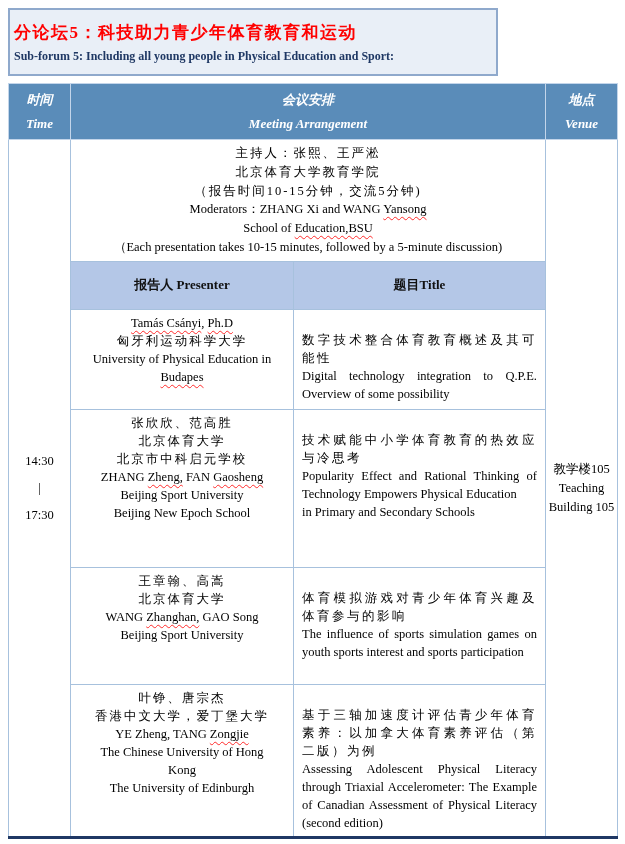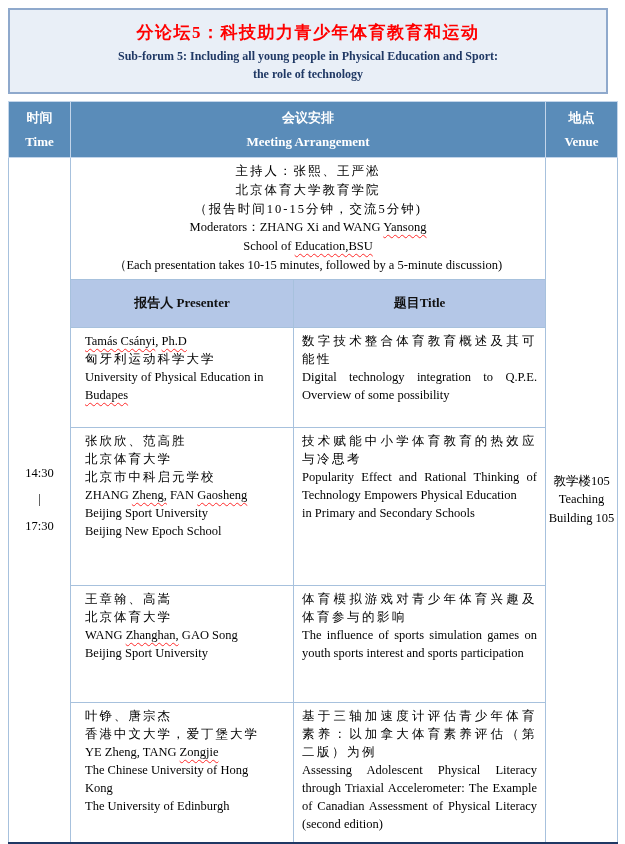--- a/index.html
+++ b/index.html
@@ -3,74 +3,73 @@
 <meta charset="utf-8">
 <style>
   html,body{margin:0;padding:0;}
   body{
     width:625px;height:844px;background:#fff;color:#000;
     font-family:"Liberation Serif","DejaVu Serif",serif;
     -webkit-font-smoothing:antialiased;
   }
   .page{padding:8px;box-sizing:border-box;width:625px;}
   .title-block{
-    box-sizing:border-box;width:600px;
+    box-sizing:border-box;width:490px;
     border:2px solid var(--title-border,#8fa9cc);
     background:var(--title-bg,#e9eff7);
-    text-align:center;padding:11px 4px 9px;
+    text-align:left;padding:11px 4px 9px;
   }
   .title-zh{
     color:var(--title-red,#ff0000);
     font-size:17px;font-weight:bold;letter-spacing:1.5px;margin-bottom:3px;
   }
   .title-en{color:var(--title-navy,#1f3864);font-size:12px;font-weight:bold;line-height:1.5;}
   table.schedule{
     border-collapse:collapse;table-layout:fixed;width:609px;margin-top:7px;
     border-bottom:3px solid var(--title-navy,#1f3864);
   }
   .c-time{width:62px}.c-presenter{width:223px}.c-title{width:252px}.c-venue{width:72px}
   th,td{border:1px solid var(--border,#a7c1dd);box-sizing:border-box;overflow:hidden;}
   .head-row th{
     background:var(--header-bg,#5a8cb9);color:#fff;
     font-size:13px;font-weight:bold;line-height:1.8;text-align:center;
-    border-color:#c3d5ea;padding:4px 2px;
+    border-color:#c3d5ea;padding:4px 2px;font-style:italic;
   }
   .moderator-cell{text-align:center;font-size:12.5px;line-height:1.5;vertical-align:middle;padding:4px 4px;}
   .zh{letter-spacing:2px;}
   .subhead-row td{
     background:var(--subheader-bg,#b4c7e7);
     font-weight:bold;font-size:13px;text-align:center;vertical-align:middle;color:#111;
   }
   .time-cell,.venue-cell{
     text-align:center;vertical-align:middle;font-size:12.5px;background:#fff;line-height:1.5;
   }
   .time-cell div{margin:8px 8px;}
-  .presenter-cell{font-size:12.5px;line-height:1.45;vertical-align:top;padding:4px 14px;}
+  .presenter-cell{text-align:center;font-size:12.5px;line-height:1.45;vertical-align:top;padding:4px 14px;}
   .title-cell{font-size:12.5px;line-height:1.45;vertical-align:top;padding:4px 8px;}
   .title-cell div{text-align:justify;}
-  .zh-just{letter-spacing:2.5px;text-justify:inter-character;}
+  .zh-just{letter-spacing:2.5px;text-justify:inter-character;margin-top:17px;}
   .wavy{
     text-decoration-line:underline;
     text-decoration-style:wavy;
     text-decoration-color:var(--wavy-red,#ff2a2a);
     text-decoration-thickness:1px;
     text-underline-offset:3px;
     margin-top:35px;
   }
 </style>
 </head>
 <body>
 
 <div class="page">
 
   <div class="title-block">
     <div class="title-zh">分论坛5：科技助力青少年体育教育和运动</div>
     <div class="title-en">
         <div><span>Sub-forum 5: Including all young people in Physical Education and Sport:</span></div>
-        <div><span>the role of technology</span></div>
       </div>
   </div>
 
   <table class="schedule">
     <colgroup>
       <col class="c-time">
         <col class="c-presenter">
         <col class="c-title">
         <col class="c-venue">
     </colgroup>

